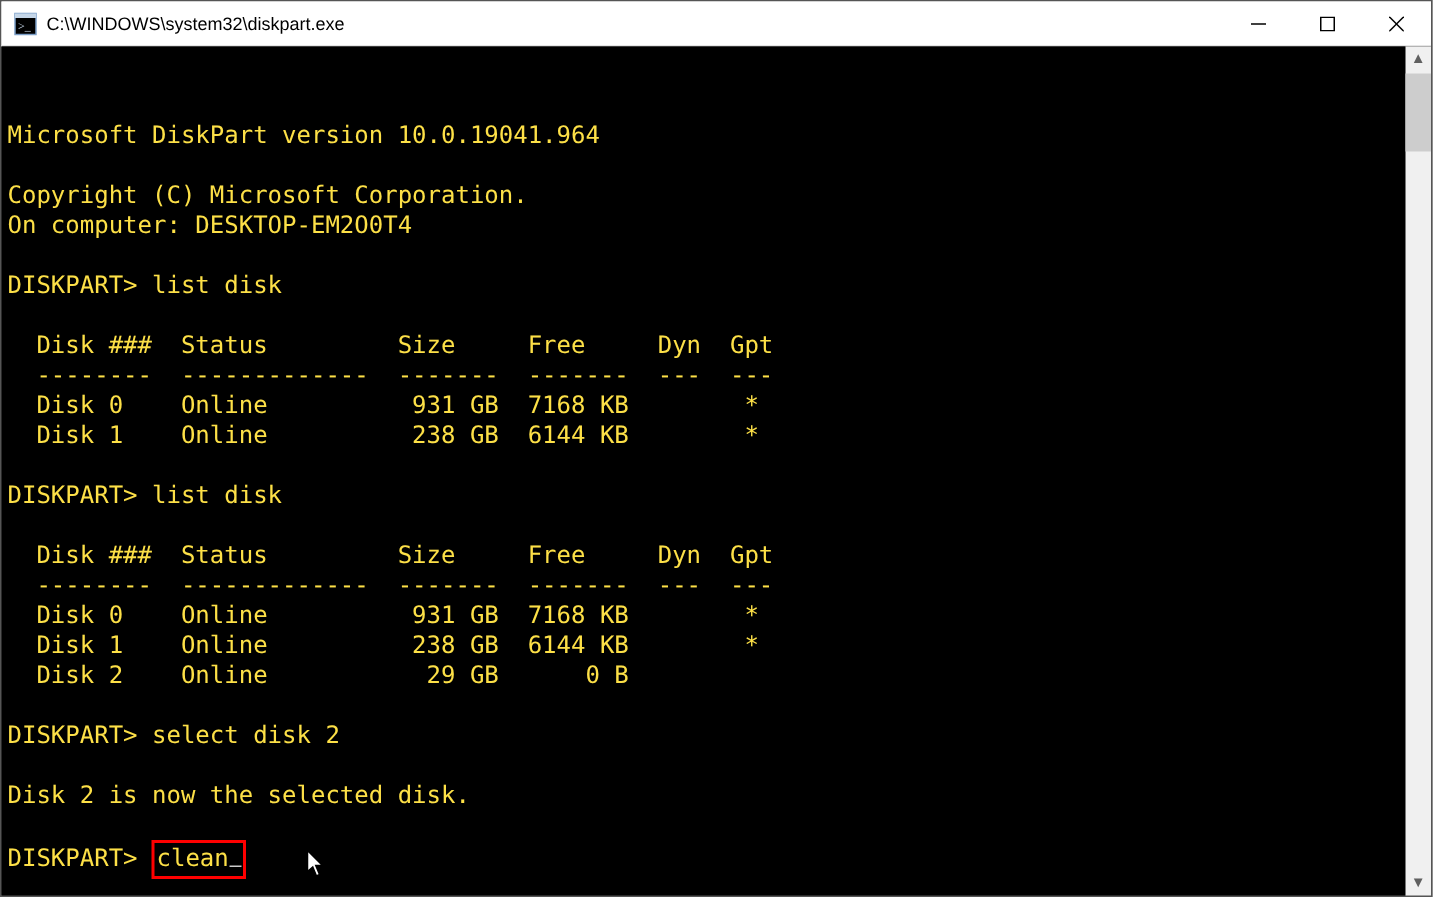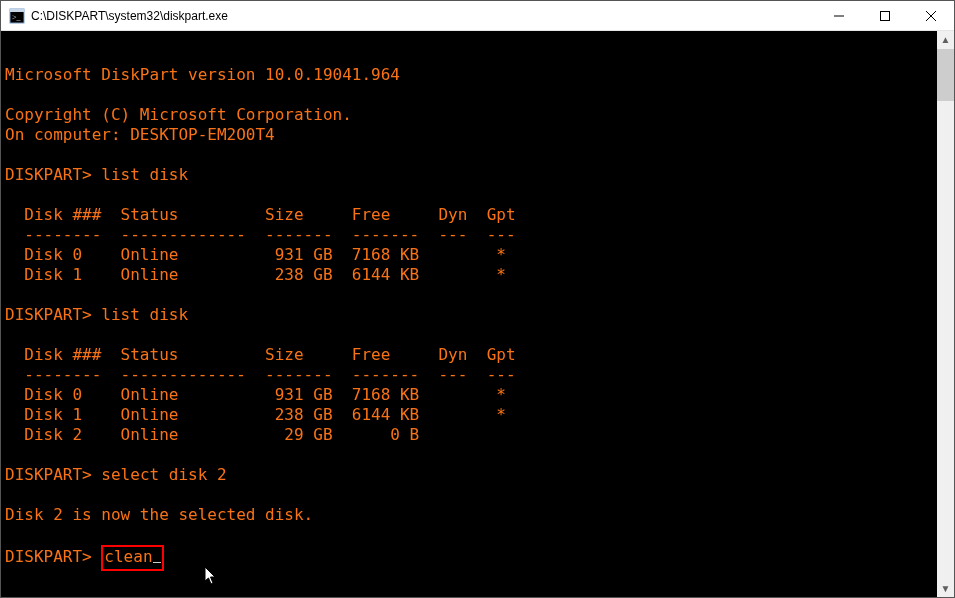--- a/index.html
+++ b/index.html
@@ -46,25 +46,25 @@
   }
   .win-btn svg { width: 10px; height: 10px; }
   .client {
     flex: 1 1 auto;
     display: flex;
     background: #000;
   }
   .terminal {
     flex: 1 1 auto;
     background: #000;
-    color: #f97316;
+    color: #fde047;
     font-family: Consolas, "Lucida Console", monospace;
     font-size: 16px;
     line-height: 20px;
-    padding: 14px 0 0 4px;
+    padding: 29px 0 0 4px;
     white-space: pre;
     position: relative;
     overflow: hidden;
   }
   .scrollbar {
     width: 17px;
     background: #f0f0f0;
     position: relative;
   }
   .scroll-thumb {
@@ -103,21 +103,21 @@
 
 <div class="window">
   <div class="titlebar">
     <span class="title-icon">
       <svg viewBox="0 0 16 16">
         <rect x="1" y="1" width="14" height="14" fill="#000" stroke="#7b9ec7" stroke-width="1"></rect>
         <rect x="1" y="1" width="14" height="3" fill="#c5d6e8"></rect>
         <text x="3" y="12" font-size="8" fill="#c5d6e8" font-family="Consolas">&gt;_</text>
       </svg>
     </span>
-    <span class="title-text">C:\DISKPART\system32\diskpart.exe</span>
+    <span class="title-text">C:\WINDOWS\system32\diskpart.exe</span>
     <span class="title-spacer"></span>
     <div class="win-btn">
       <svg viewBox="0 0 10 10">
           <line x1="0" y1="5" x2="10" y2="5" stroke="#000" stroke-width="1"></line>
         </svg>
     </div>
     <div class="win-btn">
       <svg viewBox="0 0 10 10">
           <rect x="0.5" y="0.5" width="9" height="9" fill="none" stroke="#000" stroke-width="1"></rect>
         </svg>

